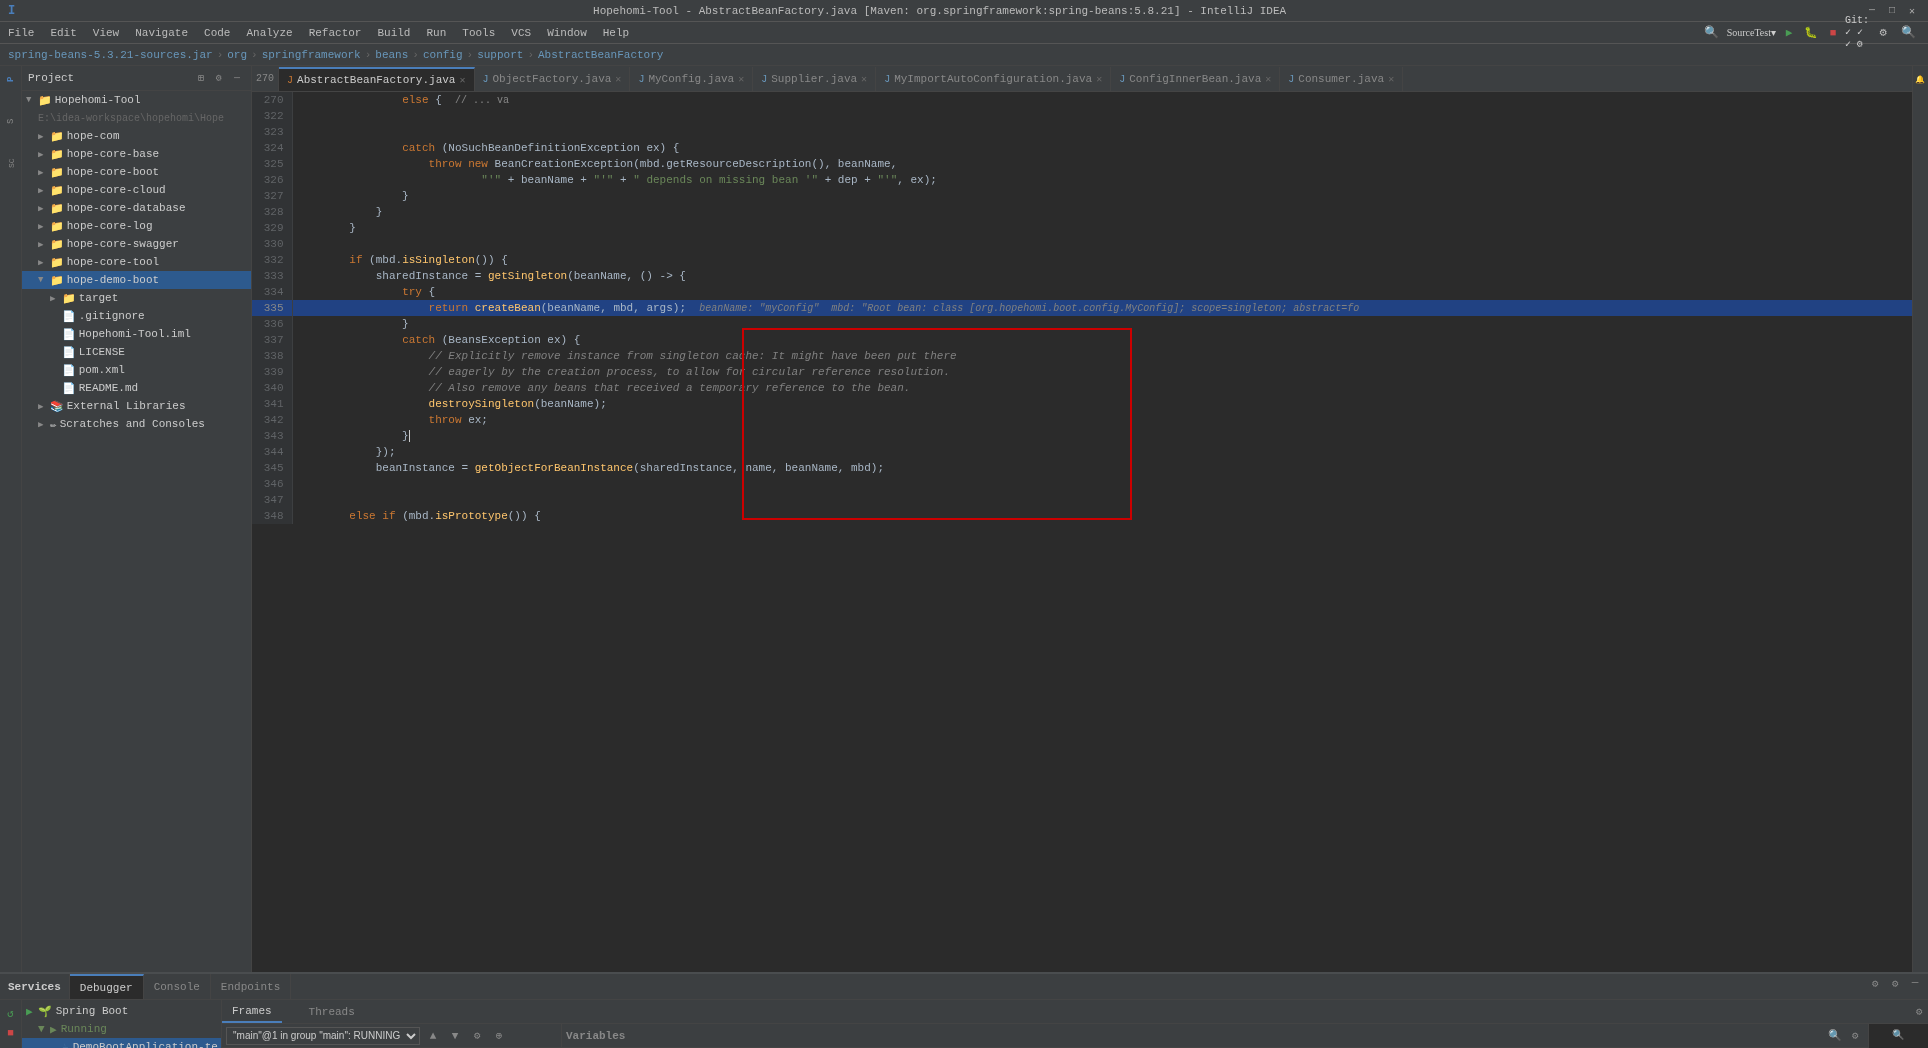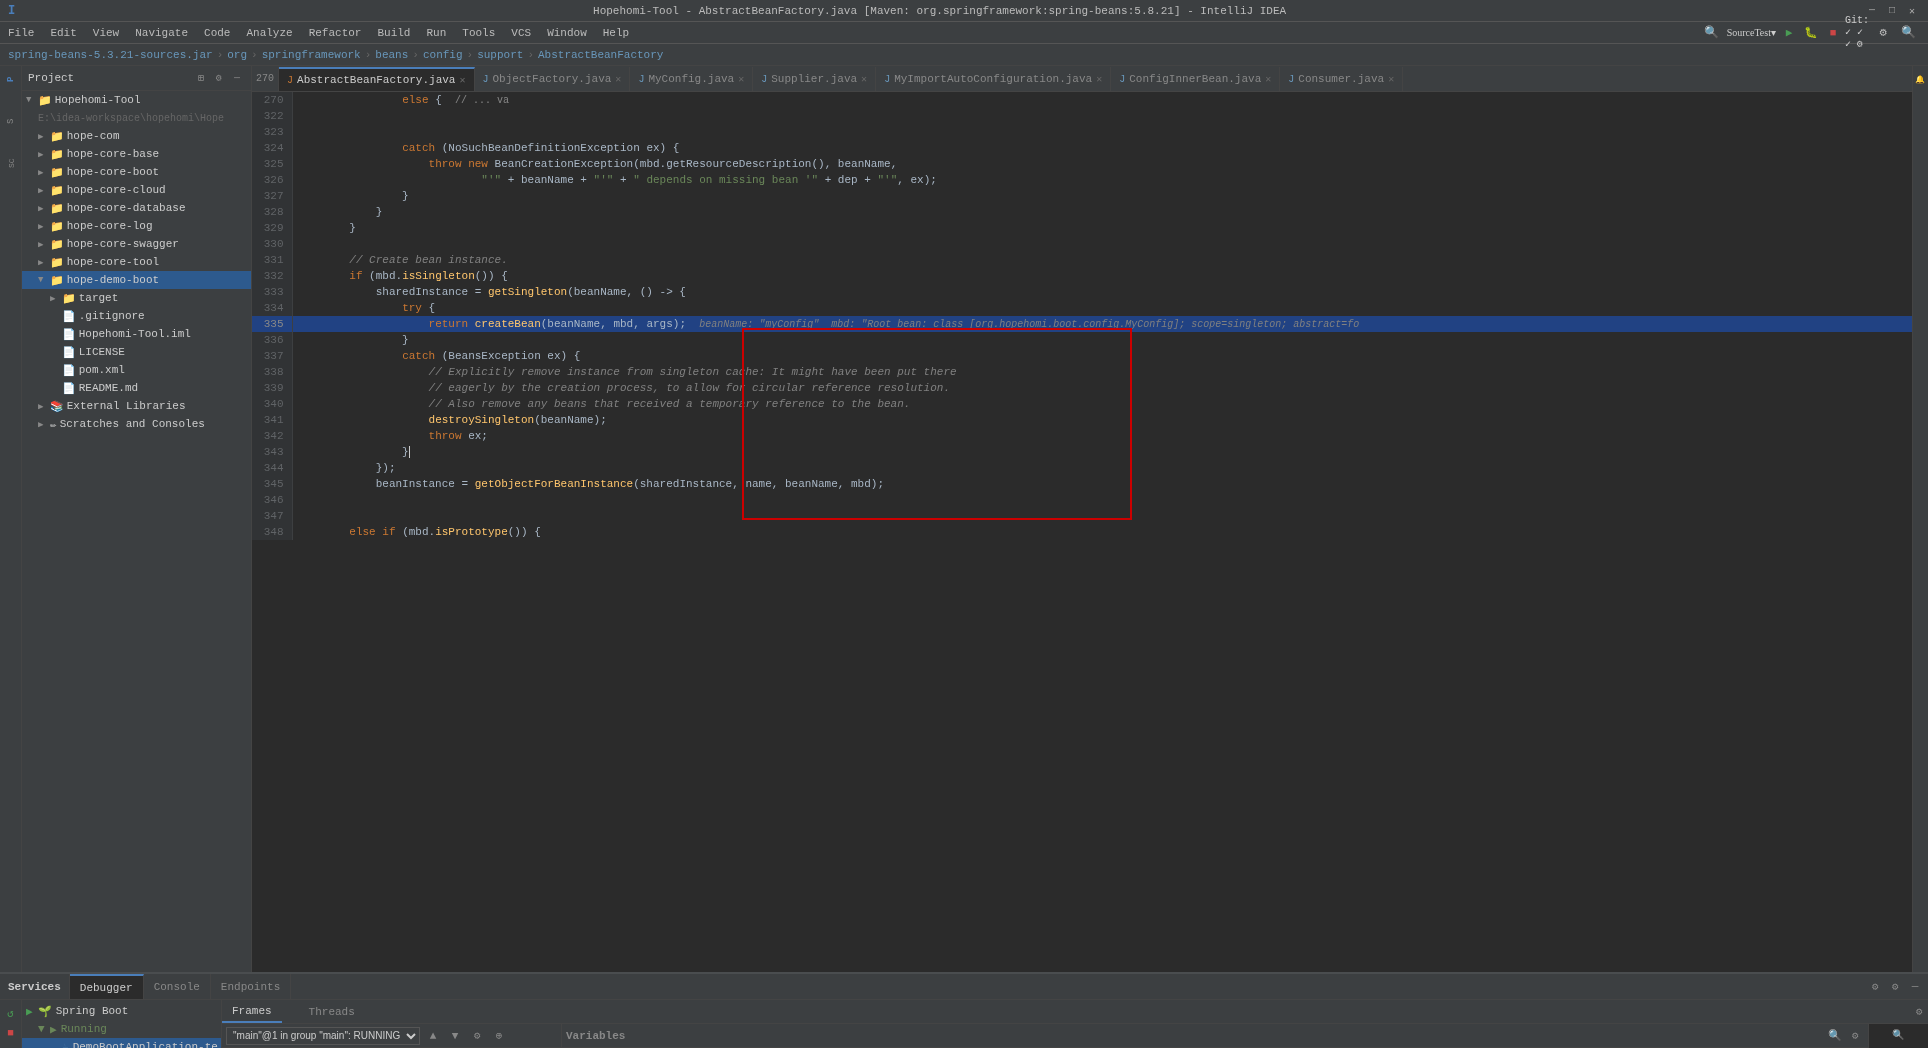--- a/index.html
+++ b/index.html
@@ -238,21 +238,21 @@
       height: 310px;
       background: #2b2b2b;
       border-top: 2px solid #4a4d4f;
       display: flex;
       flex-direction: column;
     }
     #bottom-tabs {
       height: 26px;
       background: #3c3f41;
       display: flex;
-      align-items: center;
+      align-items: flex-start;
       border-bottom: 1px solid #444;
     }
     .bottom-tab {
       height: 100%;
       padding: 0 10px;
       display: flex;
       align-items: center;
       font-size: 11px;
       color: #888;
       cursor: pointer;
@@ -625,24 +625,20 @@
           </tr>
           <tr class="code-line">
             <td class="line-number">329</td>
             <td class="line-content">        }</td>
           </tr>
           <tr class="code-line">
             <td class="line-number">330</td>
             <td class="line-content"></td>
           </tr>
           <tr class="code-line">
-            <td class="line-number">331</td>
-            <td class="line-content">        <span class="comment">// Create bean instance.</span></td>
-          </tr>
-          <tr class="code-line">
             <td class="line-number">332</td>
             <td class="line-content">        <span class="kw">if</span> (mbd.<span class="fn">isSingleton</span>()) {</td>
           </tr>
           <tr class="code-line">
             <td class="line-number">333</td>
             <td class="line-content">            sharedInstance = <span class="fn">getSingleton</span>(beanName, () -&gt; {</td>
           </tr>
           <tr class="code-line">
             <td class="line-number">334</td>
             <td class="line-content">                <span class="kw">try</span> {</td>

